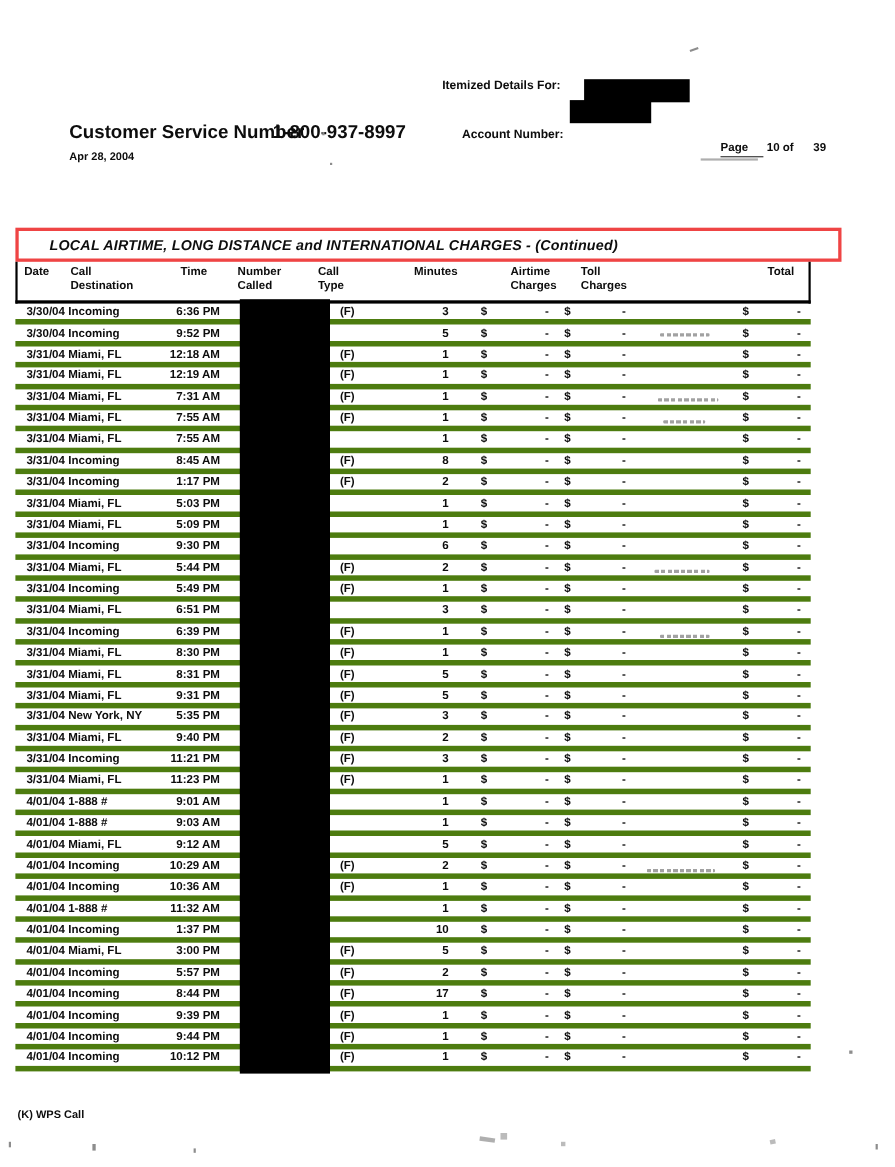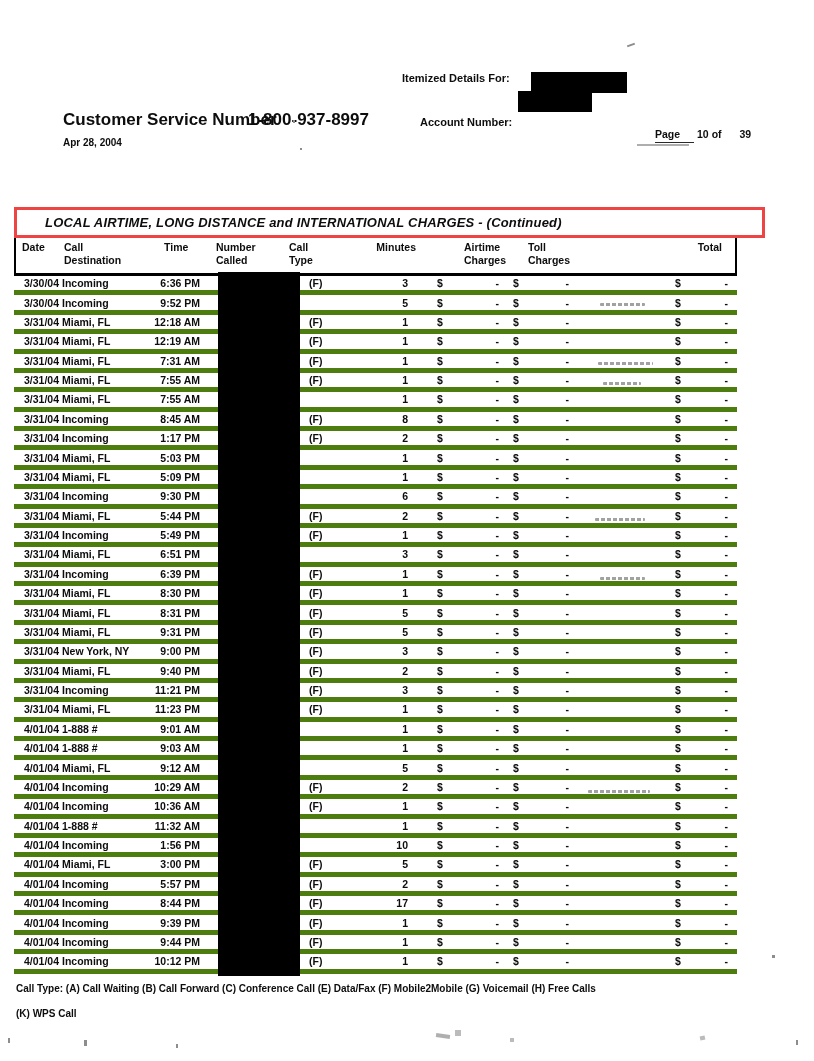--- a/index.html
+++ b/index.html
@@ -355,21 +355,21 @@
     <span class="c v1">-</span>
     <span class="c d2">$</span>
     <span class="c v2">-</span>
     <span class="c d3">$</span>
     <span class="c v3">-</span>
   </div>
 
   <div class="t-row">
     <span class="c cd">3/31/04</span>
     <span class="c cdest">New York, NY</span>
-    <span class="c ctime">9:00 PM</span>
+    <span class="c ctime">5:35 PM</span>
     <span class="c ctype">(F)</span>
     <span class="c cmin">3</span>
     <span class="c d1">$</span>
     <span class="c v1">-</span>
     <span class="c d2">$</span>
     <span class="c v2">-</span>
     <span class="c d3">$</span>
     <span class="c v3">-</span>
   </div>
 
@@ -495,21 +495,21 @@
     <span class="c v1">-</span>
     <span class="c d2">$</span>
     <span class="c v2">-</span>
     <span class="c d3">$</span>
     <span class="c v3">-</span>
   </div>
 
   <div class="t-row">
     <span class="c cd">4/01/04</span>
     <span class="c cdest">Incoming</span>
-    <span class="c ctime">1:56 PM</span>
+    <span class="c ctime">1:37 PM</span>
     <span class="c ctype"></span>
     <span class="c cmin">10</span>
     <span class="c d1">$</span>
     <span class="c v1">-</span>
     <span class="c d2">$</span>
     <span class="c v2">-</span>
     <span class="c d3">$</span>
     <span class="c v3">-</span>
   </div>
 
@@ -591,21 +591,20 @@
     <span class="c cmin">1</span>
     <span class="c d1">$</span>
     <span class="c v1">-</span>
     <span class="c d2">$</span>
     <span class="c v2">-</span>
     <span class="c d3">$</span>
     <span class="c v3">-</span>
   </div>
 </div>
 
-  <div class="abs legend" style="left:16px;top:983px;">Call Type: (A) Call Waiting (B) Call Forward (C) Conference Call (E) Data/Fax (F) Mobile2Mobile (G) Voicemail (H) Free Calls</div>
   <div class="abs legend" style="left:16px;top:1008px;">(K) WPS Call</div>
 
   <div class="spk" style="left:627px;top:44px;width:8px;height:2px;transform:rotate(-20deg);"></div>
   <div class="spk" style="left:293px;top:120px;width:2px;height:3px;"></div>
   <div class="spk" style="left:300px;top:148px;width:2px;height:2px;"></div>
   <div class="spk" style="left:772px;top:955px;width:3px;height:3px;"></div>
   <div class="spk" style="left:8px;top:1038px;width:2px;height:5px;"></div>
   <div class="spk" style="left:84px;top:1040px;width:3px;height:6px;"></div>
   <div class="spk" style="left:176px;top:1044px;width:2px;height:4px;"></div>
   <div class="spk" style="left:436px;top:1034px;width:14px;height:4px;transform:rotate(8deg);opacity:.7;"></div>

